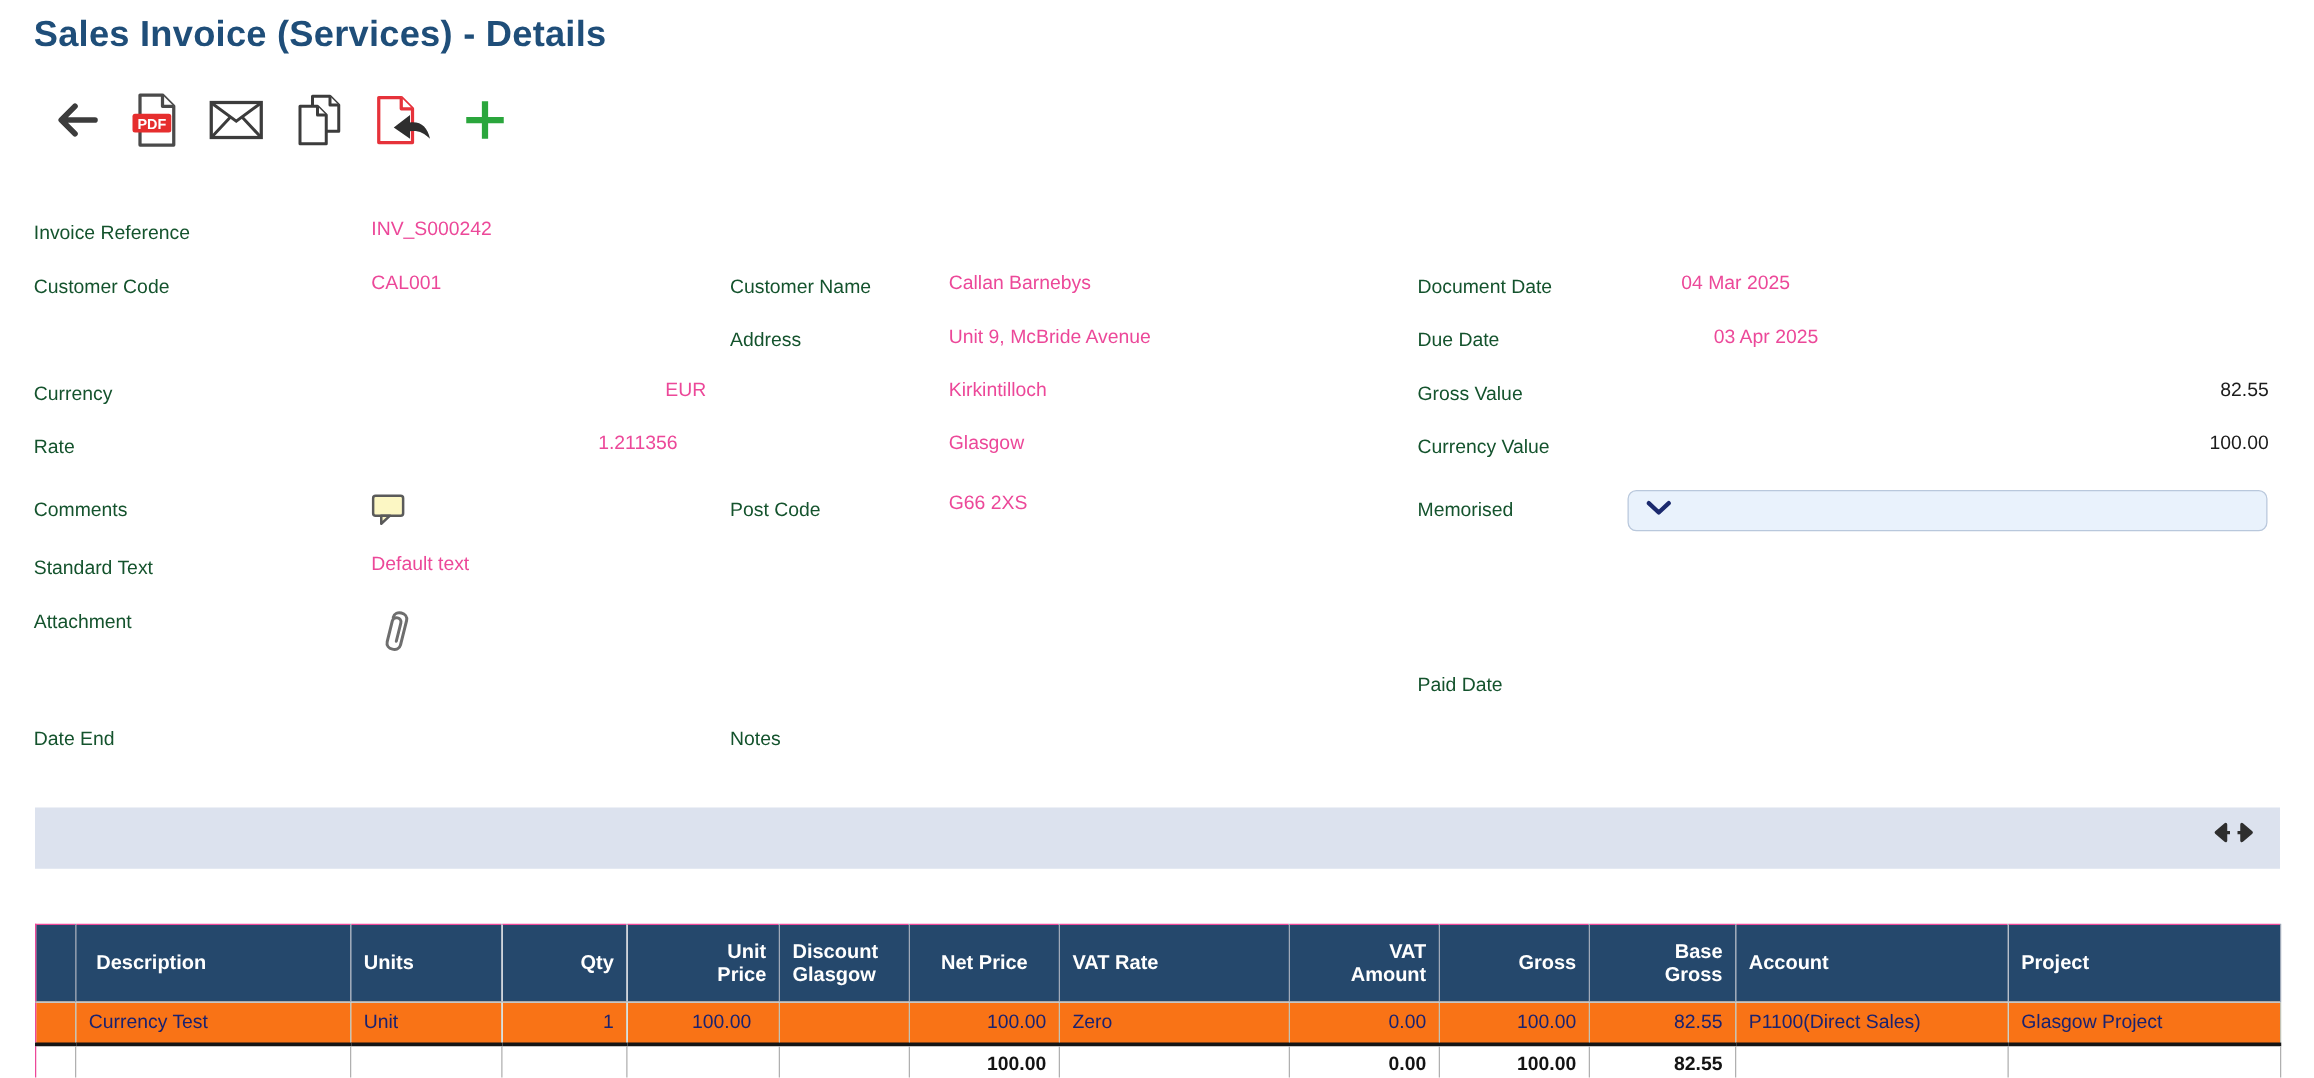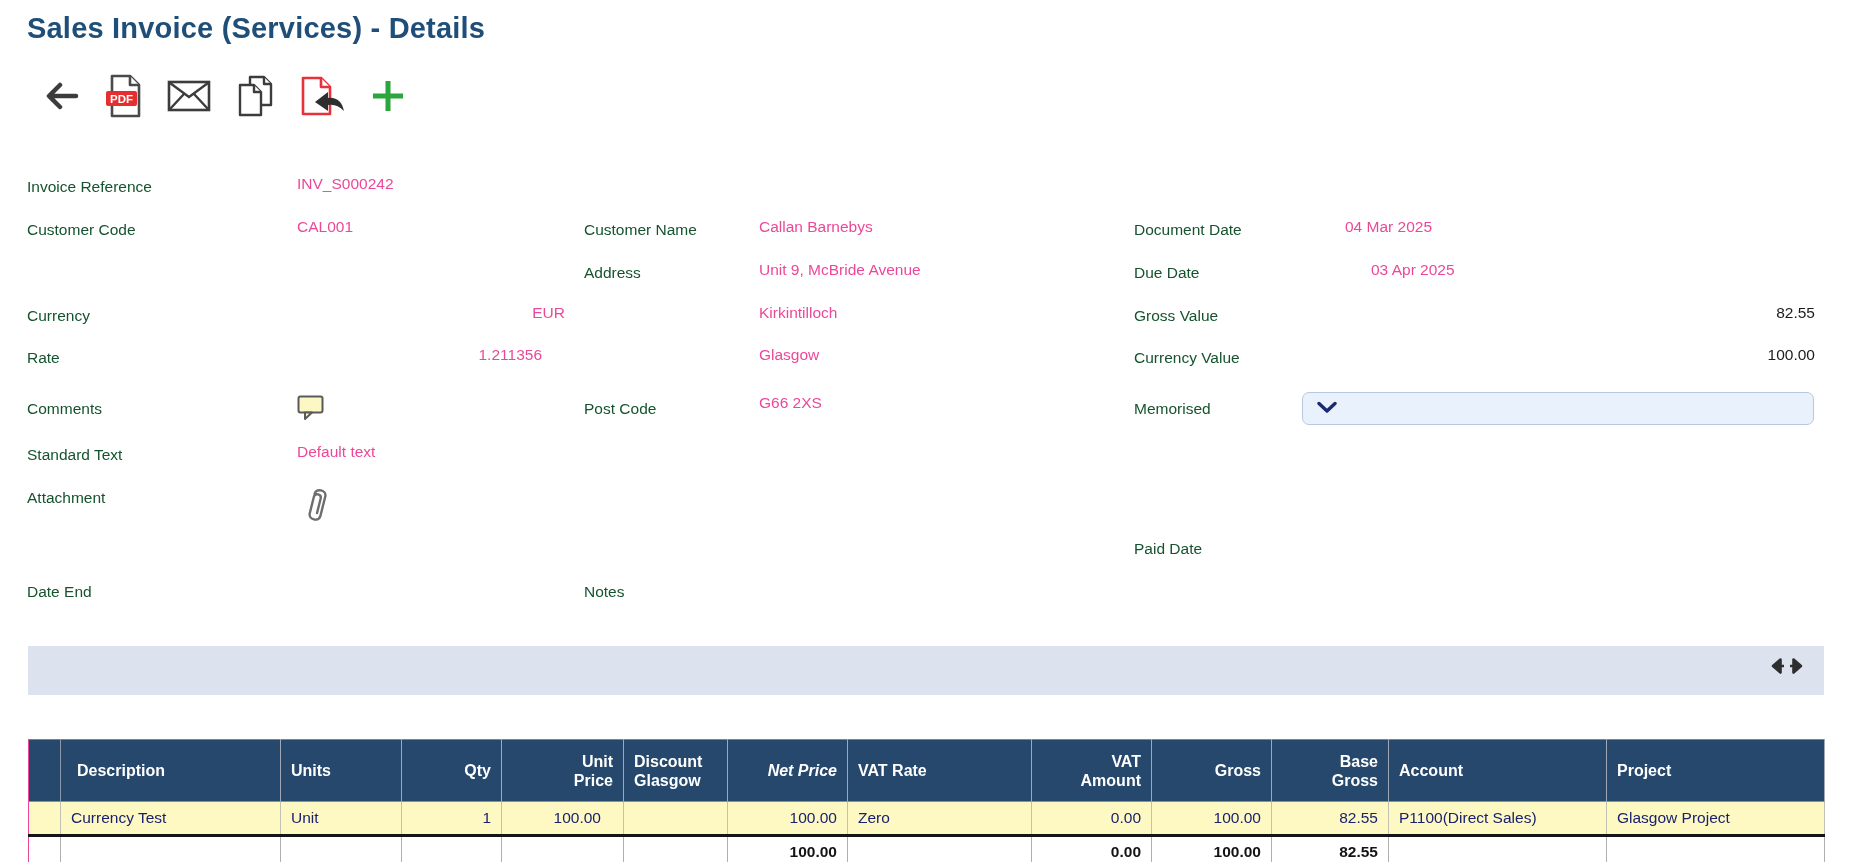--- a/index.html
+++ b/index.html
@@ -31,27 +31,27 @@
   
   .grid-wrap { position:absolute; left:28px; top:646px; width:1796px; }
   .band { height:49px; background:#dce2ee; position:relative; }
   .band .resize { position:absolute; right:20px; top:11px; cursor:pointer; }
   table { border-collapse:collapse; table-layout:fixed; width:1796px;
           border:1px solid #ec4899;margin-top:44px; }
   thead th { background:#25486c; color:#ffffff; font-weight:bold; font-size:16px;
              height:62px; vertical-align:middle; border-right:1px solid #9fa9b8;
              padding:0 10px; overflow:hidden; white-space:nowrap; }
   thead th.first { border-right:1px solid #8b97a9; }
-  tbody tr.data-row td { background:#fef9c3; color:#1a2270; font-size:15.5px;
+  tbody tr.data-row td { background:#f97316; color:#1a2270; font-size:15.5px;
              height:34px; border-right:1px solid #c2c2b4; border-top:1px solid #8f8f8f;
              padding:0 10px; overflow:hidden; white-space:nowrap; }
   tbody tr.totals-row td { background:#ffffff; color:#141414; font-weight:bold; font-size:15.5px;
              height:32px; border-right:1px solid #b0b0b0; border-top:3px solid #151515;
              border-bottom:3px solid #8f8f8f; padding:0 10px; white-space:nowrap; }
-  .ta-l { text-align:left; } .ta-r { text-align:right; } .ta-c { text-align:right;font-style:italic; }
+  .ta-l { text-align:left; } .ta-r { text-align:right; } .ta-c { text-align:center; }
   thead th .l2 { display:block; line-height:19px; }
 </style>
 </head>
 <body>
 
 <div class="page">
 
   <div class="title">Sales Invoice (Services) - Details</div>
 
   <div class="toolbar">

